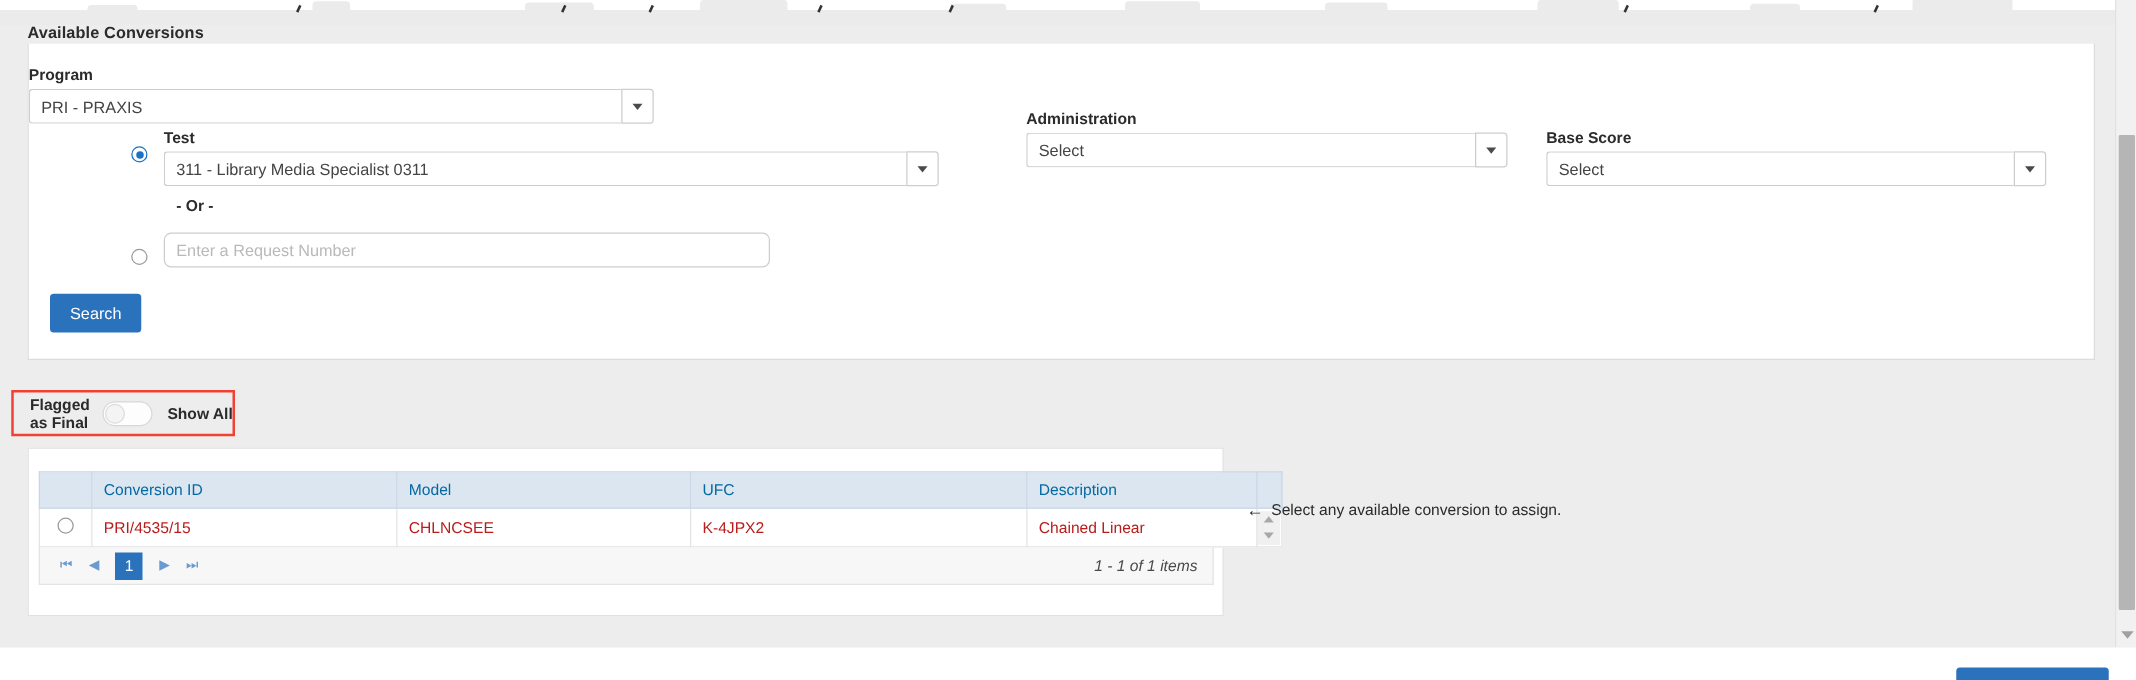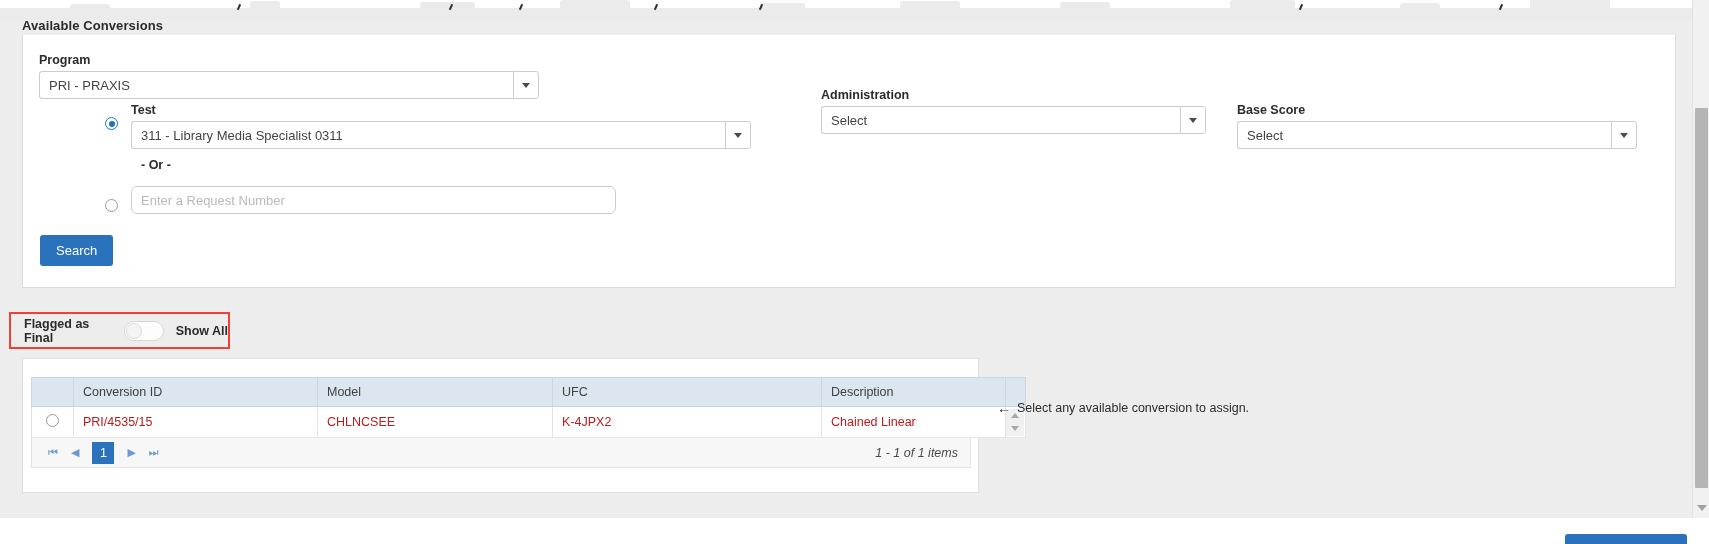--- a/index.html
+++ b/index.html
@@ -176,21 +176,21 @@
     font-family: "Liberation Sans", sans-serif;
     padding: 8px 16px;
     cursor: pointer;
   }
 
   
   .flag-bar {
     position: absolute;
     left: 9px;
     top: 312px;
-    width: 221px;
+    width: 179px;
     height: 37px;
     border: 2px solid #f04134;
     display: flex;
     align-items: center;
     padding-left: 13px;
     background: #ededed;
   }
   .flag-label {
     font-size: 12.5px;
     font-weight: bold;
@@ -241,21 +241,21 @@
   table.grid {
     border-collapse: collapse;
     width: 940px;
     table-layout: fixed;
   }
   table.grid th {
     background: #dce6f1;
     border: 1px solid #c8d6e5;
     font-size: 12.5px;
     font-weight: normal;
-    color: #404040;
+    color: #0369a1;
     text-align: left;
     padding: 7px 9px;
     height: 25px;
   }
   table.grid td {
     border: 1px solid #e4e4e4;
     border-top: none;
     font-size: 12.5px;
     color: #b91c1c;
     padding: 7px 9px;
@@ -414,21 +414,21 @@
     <div class="tick" style="left:655px;"></div>
     <div class="tick" style="left:760px;"></div>
     <div class="tick" style="left:1300px;"></div>
     <div class="tick" style="left:1500px;"></div>
   </div>
 
   <div class="panel-heading">Available Conversions</div>
 
   <div class="card">
 
-    <div style="position:absolute; left:16px; top:18px; width:500px;">
+    <div style="position:absolute; left:0; top:18px; width:500px;">
       <span class="field-label">Program</span>
       <div class="combo">
         <div class="txt">PRI - PRAXIS</div>
         <div class="arrow">
             <i></i>
           </div>
       </div>
     </div>
 
     <div style="position:absolute; left:82px; top:82px;">

